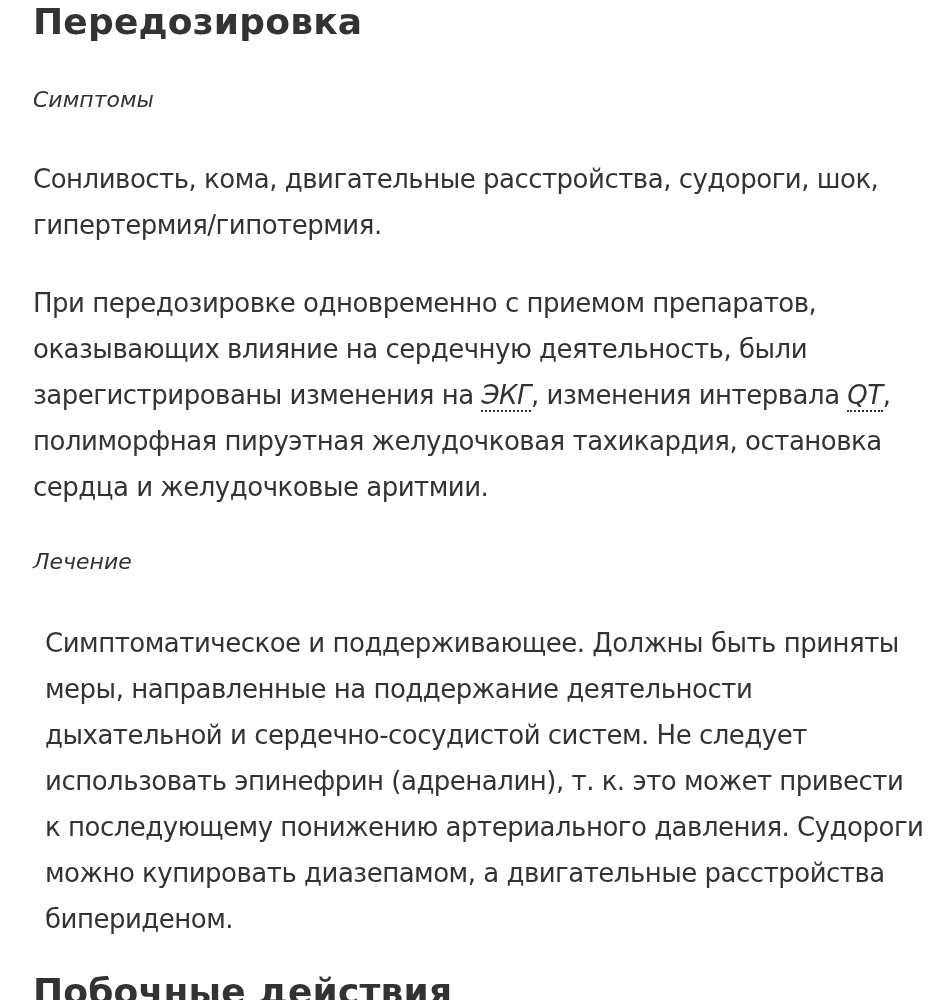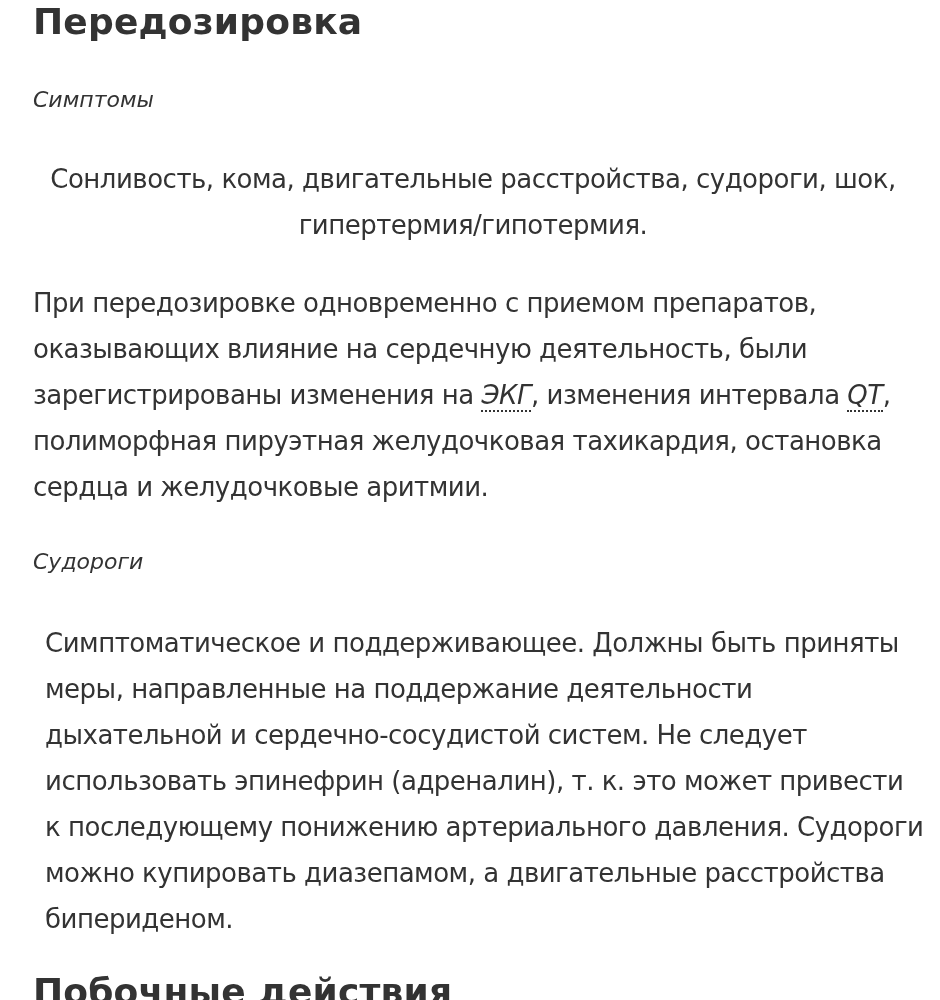--- a/index.html
+++ b/index.html
@@ -14,22 +14,22 @@
   .abbr { border-bottom: 2px dotted #333333; text-decoration: none; cursor: help; font-style: italic; }
 </style>
 </head>
 <body>
 
 <div class="wrap">
   <h2 class="h-top">Передозировка</h2>
 
   <div class="sub" style="top:80px;">Симптомы</div>
 
-  <div class="para" style="top:156px;text-align:center;">Сонливость, кома, двигательные расстройства, судороги, шок, гипертермия/гипотермия.</div>
+  <div class="para" style="top:156px;">Сонливость, кома, двигательные расстройства, судороги, шок, гипертермия/гипотермия.</div>
 
   <div class="para" style="top:280px;"><span>При передозировке одновременно с приемом препаратов, оказывающих влияние на сердечную деятельность, были зарегистрированы изменения на </span><span class="abbr">ЭКГ</span><span>, изменения интервала </span><span class="abbr">QT</span><span>, полиморфная пируэтная желудочковая тахикардия, остановка сердца и желудочковые аритмии.</span></div>
 
-  <div class="sub" style="top:542px;">Судороги</div>
+  <div class="sub" style="top:542px;">Лечение</div>
 
   <div class="para" style="top:620px;margin-left:12px;">Симптоматическое и поддерживающее. Должны быть приняты меры, направленные на поддержание деятельности дыхательной и сердечно-сосудистой систем. Не следует использовать эпинефрин (адреналин), т. к. это может привести к последующему понижению артериального давления. Судороги можно купировать диазепамом, а двигательные расстройства бипериденом.</div>
 
   <h2 class="h-bottom">Побочные действия</h2>
 </div>
 
 </body></html>

